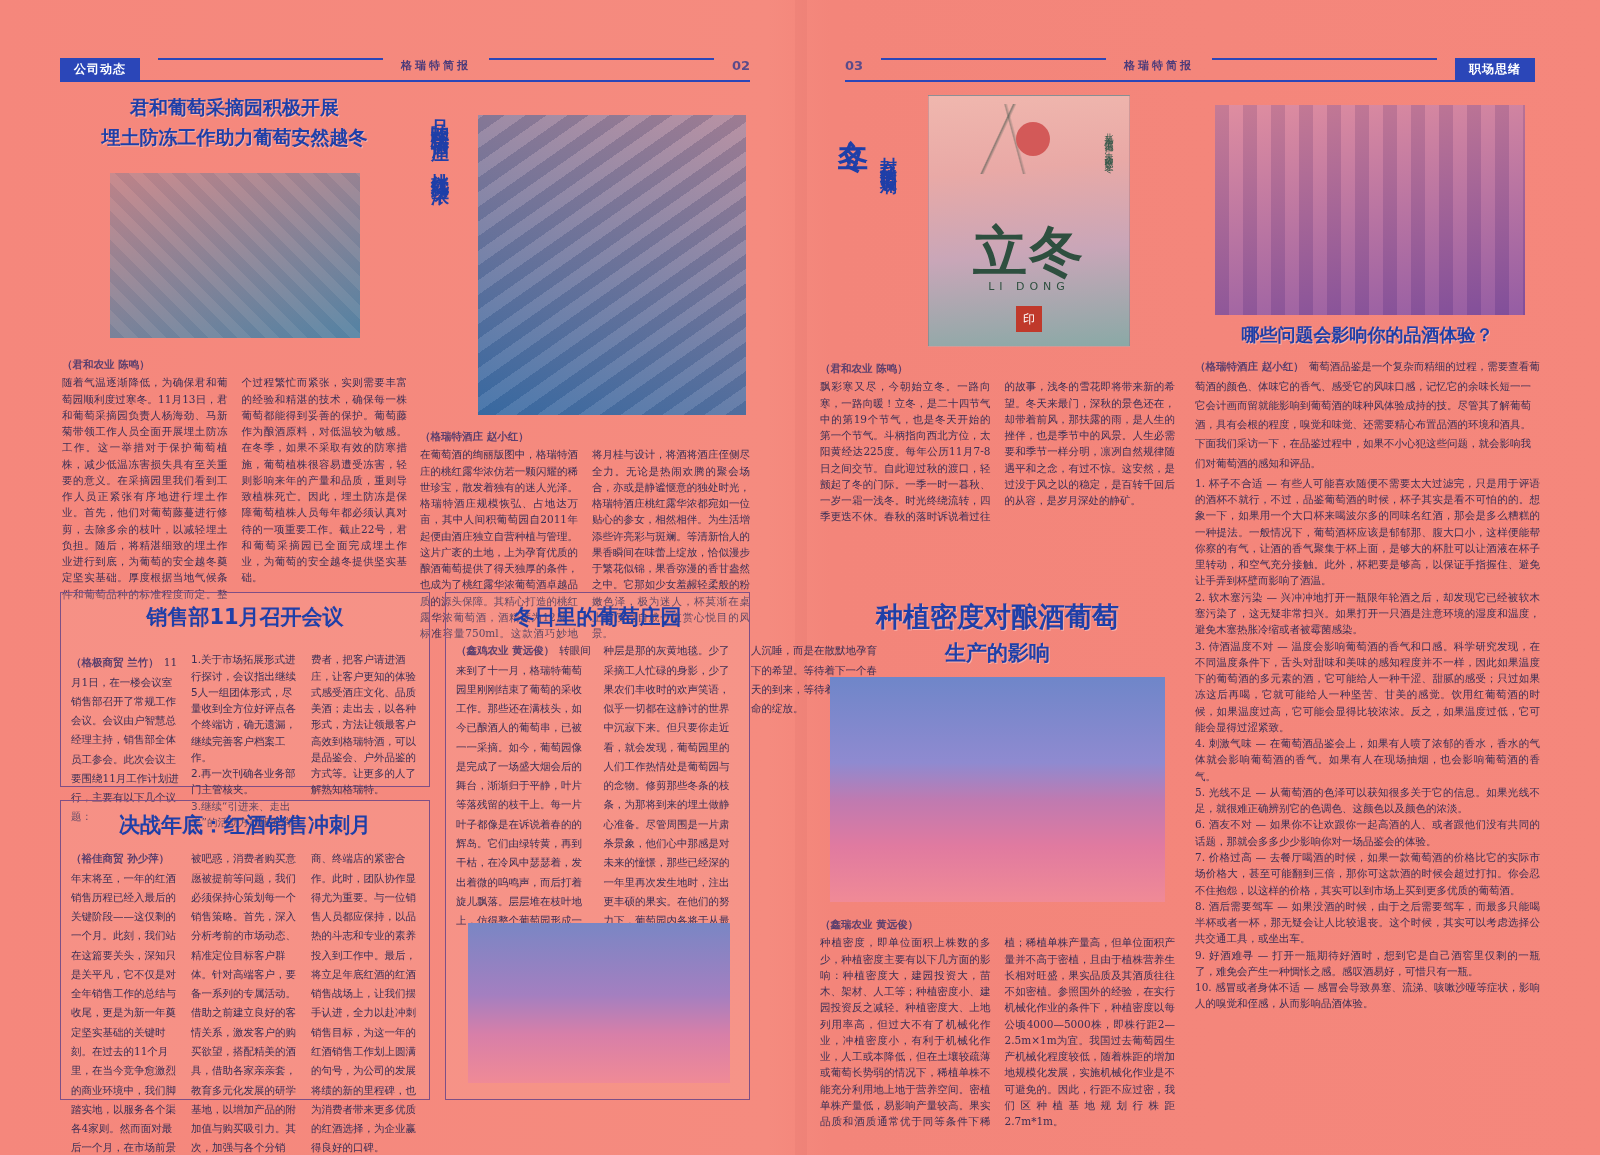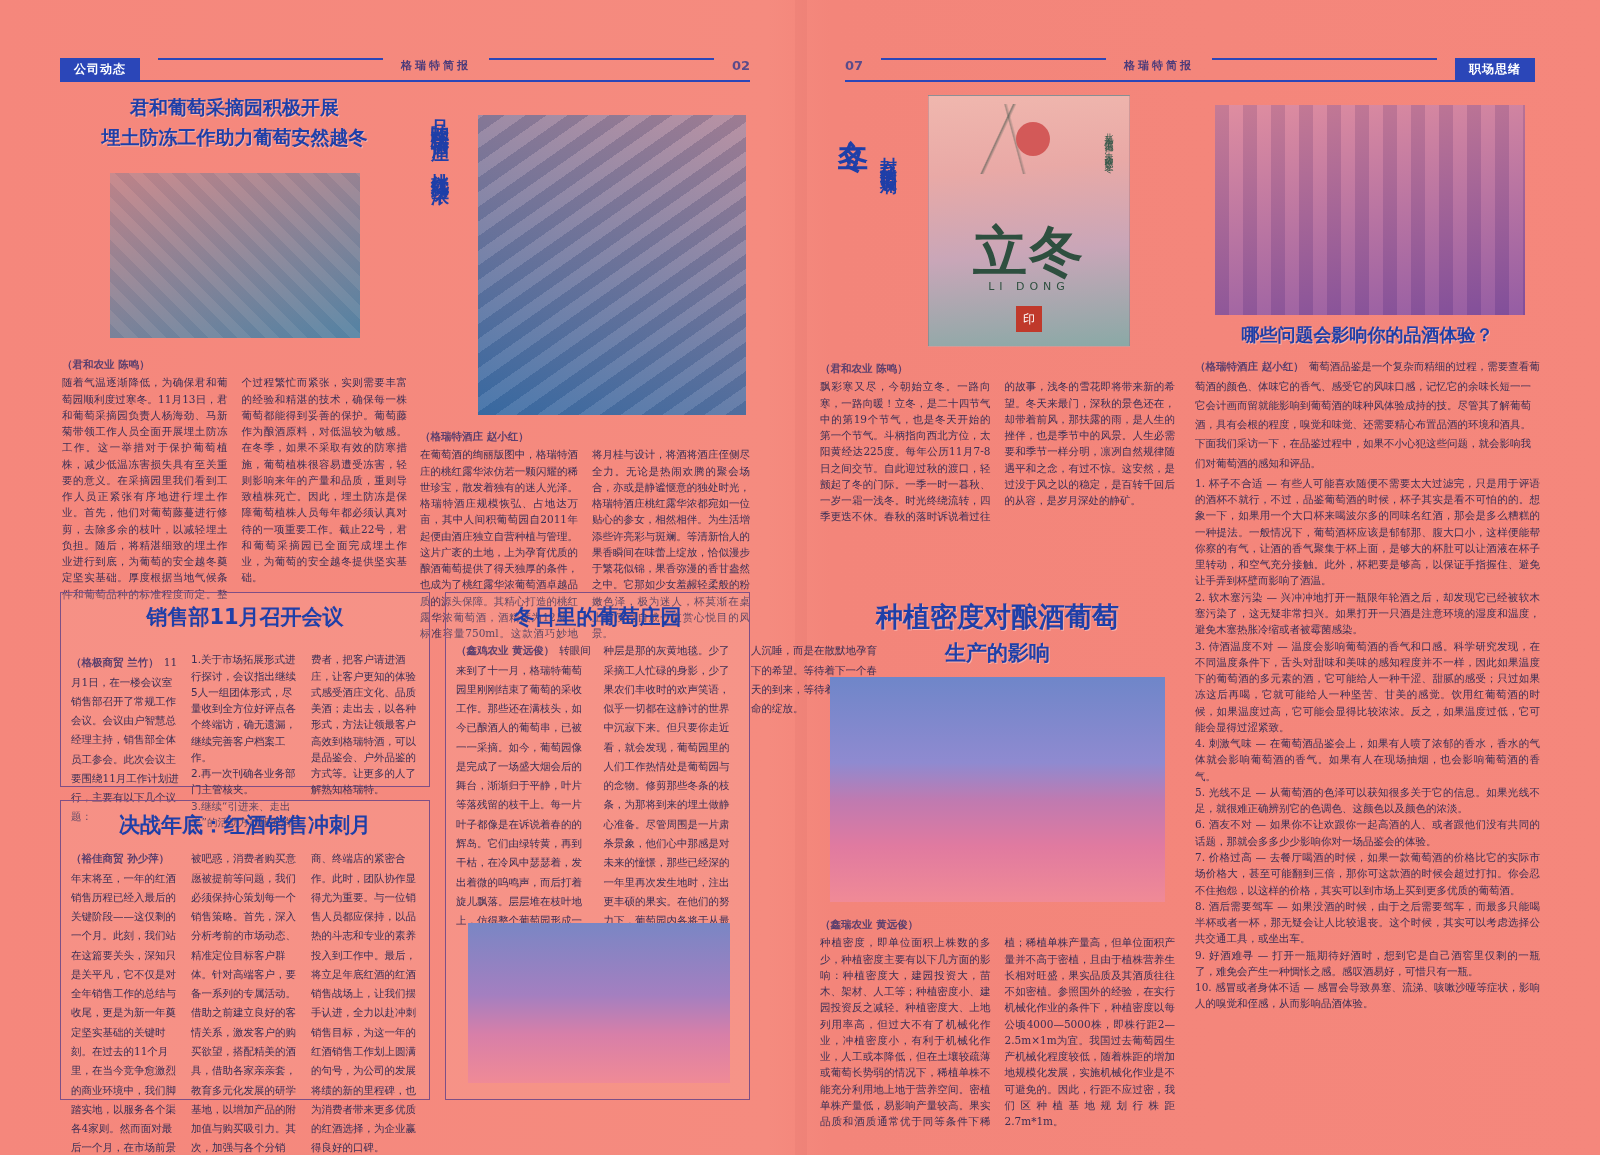--- a/index.html
+++ b/index.html
@@ -124,21 +124,21 @@
   <div class="hdr hdr-left">
     <div class="tag">公司动态</div>
     <div class="line"></div>
     <div class="mid">格瑞特简报</div>
     <div class="line"></div>
     <div class="pg">02</div>
   </div>
   <div class="hdr-rule" style="left:60px;top:80px;width:690px;"></div>
 
   <div class="hdr hdr-right">
-    <div class="pg">07</div>
+    <div class="pg">03</div>
     <div class="line"></div>
     <div class="mid">格瑞特简报</div>
     <div class="line"></div>
     <div class="tag">职场思绪</div>
   </div>
   <div class="hdr-rule" style="left:845px;top:80px;width:690px;"></div>
 
   <div class="box" style="left:62px;top:95px;width:345px;height:480px;">
     <div class="title-cn title-shadow" style="font-size:19px;">君和葡萄采摘园积极开展</div>
     <div class="title-cn title-shadow" style="font-size:19px;margin-top:4px;">埋土防冻工作助力葡萄安然越冬</div>

